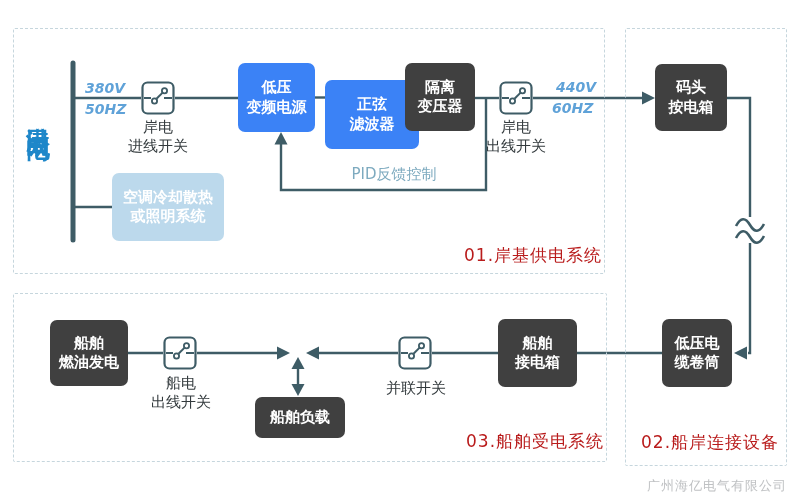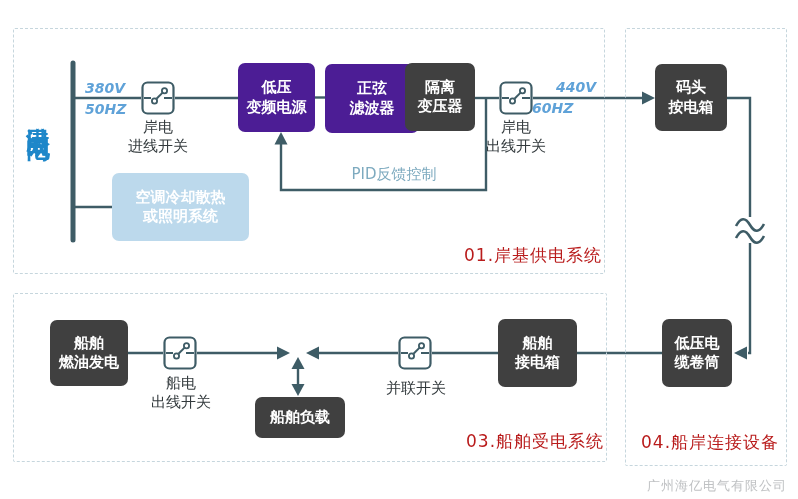--- a/index.html
+++ b/index.html
@@ -13,47 +13,47 @@
   .frame-s2{left:625px;top:28px;width:160px;height:436px;}
   .frame-s3{left:13px;top:293px;width:592px;height:167px;}
   .sec-label{position:absolute;color:#b91c1c;font-weight:normal;font-size:17px;letter-spacing:1px;white-space:nowrap;margin-left:7px;}
   .sec1-label{left:457px;top:244px;}
   .sec2-label{left:634px;top:431px;}
   .sec3-label{left:459px;top:430px;}
   .node{
     position:absolute;display:flex;flex-direction:column;align-items:center;justify-content:center;
     color:#fff;font-weight:bold;font-size:15px;line-height:1.3;border-radius:7px;text-align:center;white-space:nowrap;
   }
-  .med{background:#4c1d95;justify-content:center;}
+  .med{background:#3b82f6;justify-content:center;}
   .dark{background:#404040;}
   .light{background:#bcd9ec;}
   .n-vfd{left:238px;top:63px;width:77px;height:69px;}
-  .n-filter{left:325px;top:64px;width:94px;height:69px;}
+  .n-filter{left:325px;top:80px;width:94px;height:69px;}
   .n-transformer{left:405px;top:63px;width:70px;height:68px;}
   .n-dock{left:655px;top:64px;width:72px;height:67px;}
-  .n-hvac{left:112px;top:173px;width:137px;height:68px;}
+  .n-hvac{left:112px;top:173px;width:112px;height:68px;}
   .n-gen{left:50px;top:320px;width:78px;height:66px;}
   .n-load{left:255px;top:397px;width:90px;height:41px;}
   .n-shipbox{left:498px;top:319px;width:79px;height:68px;}
   .n-reel{left:662px;top:319px;width:70px;height:68px;}
   .switch{position:absolute;width:34px;height:34px;}
   .sw1{left:141px;top:81px;}
   .sw2{left:499px;top:81px;}
   .sw3{left:163px;top:336px;}
   .sw4{left:398px;top:336px;}
   .sw-label{position:absolute;color:#333a3d;font-size:15px;text-align:center;line-height:1.25;width:90px;white-space:nowrap;}
   .sw1-label{left:113px;top:118px;}
   .sw2-label{left:471px;top:118px;}
   .sw3-label{left:136px;top:374px;}
   .sw4-label{left:371px;top:379px;}
   .vlabel{position:absolute;color:#5fa2d8;font-size:14px;font-weight:600;white-space:nowrap;font-style:italic;}
   .v-380{left:85px;top:80px;}
   .v-50{left:85px;top:101px;}
   .v-440{left:556px;top:79px;}
-  .v-60{left:532px;top:100px;}
+  .v-60{left:552px;top:100px;}
   .pid-label{position:absolute;left:338px;top:165px;width:112px;color:#7daabf;font-size:15px;text-align:center;white-space:nowrap;}
   .grid-title{
     position:absolute;left:22px;top:108px;
     writing-mode:vertical-rl;text-orientation:upright;
     color:#1e87c9;font-size:24px;font-weight:bold;letter-spacing:4px;white-space:nowrap;
   }
   .company{position:absolute;left:626px;top:477px;width:161px;text-align:right;color:#bfc1c3;font-size:13px;letter-spacing:1px;white-space:nowrap;}
 </style>
 </head>
 <body>
@@ -91,21 +91,21 @@
       <polygon points="298,357 291.5,369 304.5,369"></polygon>
       <polygon points="298,396 291.5,384 304.5,384"></polygon>
     </g>
   </svg>
 
   <div class="frame frame-s1"></div>
   <div class="frame frame-s2"></div>
   <div class="frame frame-s3"></div>
 
   <div class="sec-label sec1-label">01.岸基供电系统</div>
-  <div class="sec-label sec2-label">04.船岸连接设备</div>
+  <div class="sec-label sec2-label">02.船岸连接设备</div>
   <div class="sec-label sec3-label">03.船舶受电系统</div>
 
   <div class="grid-title">港口电网</div>
 
   <div class="vlabel v-380">380V</div>
   <div class="vlabel v-50">50HZ</div>
   <div class="vlabel v-440">440V</div>
   <div class="vlabel v-60">60HZ</div>
 
   <div class="node med n-vfd">

